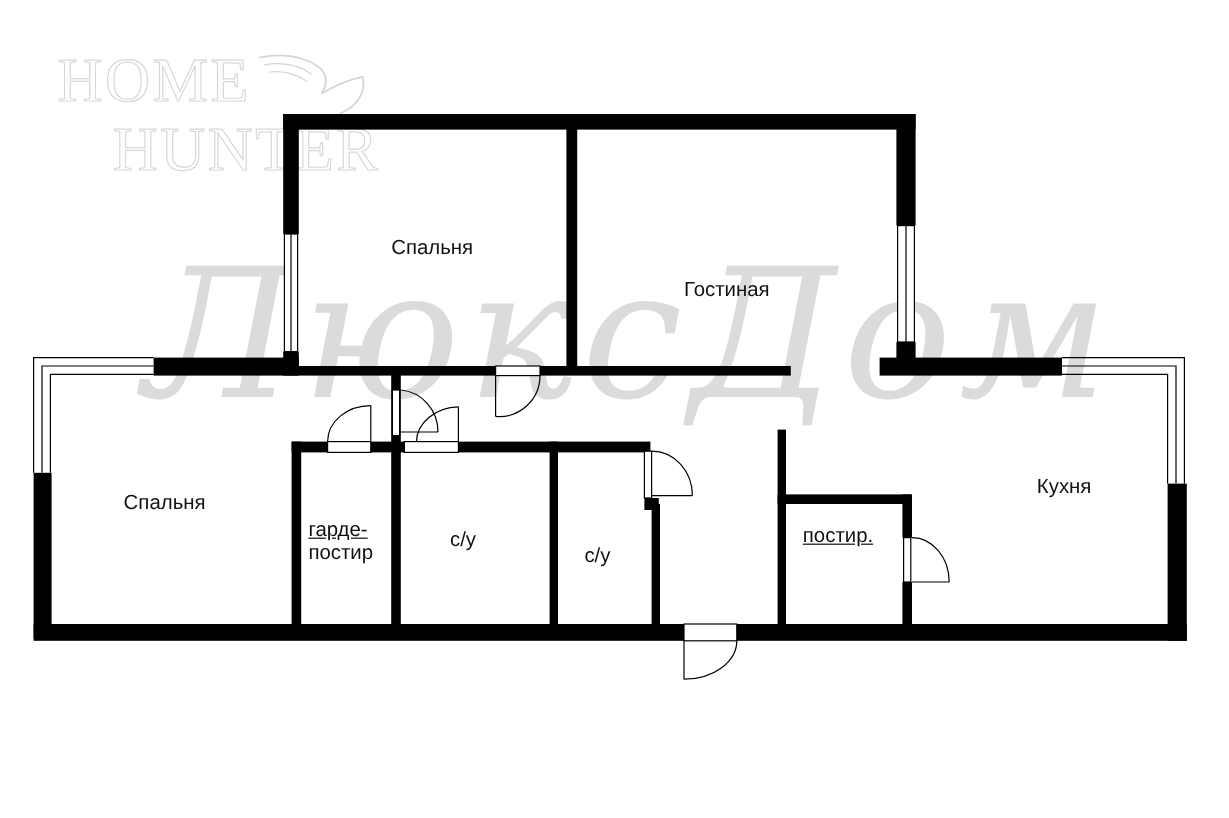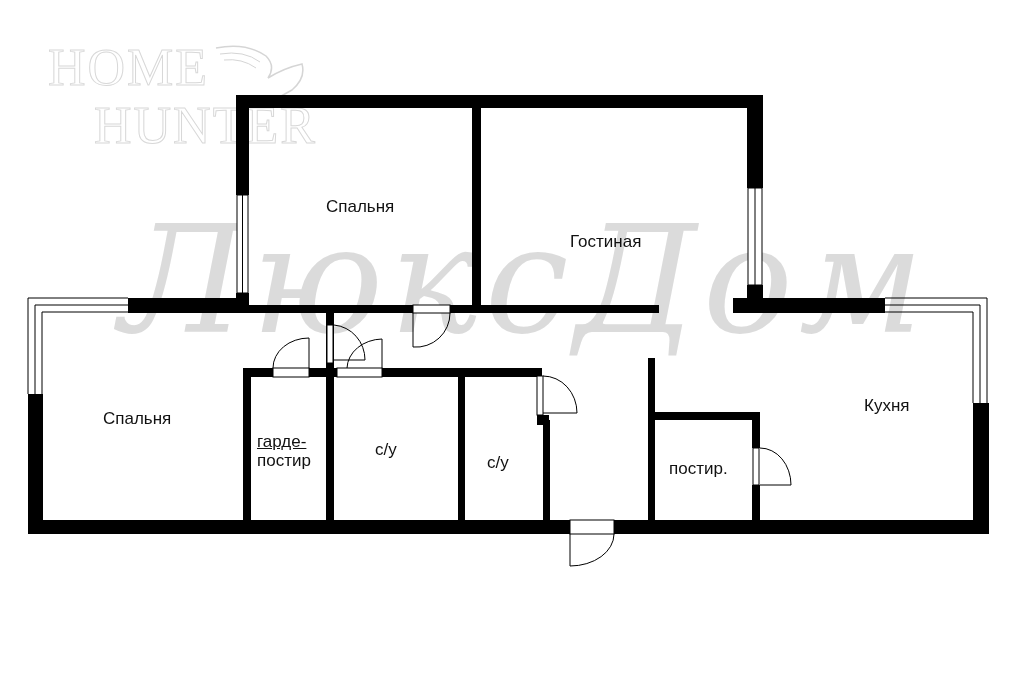--- a/index.html
+++ b/index.html
@@ -132,15 +132,15 @@
     </g>
   </svg>
 
   <div class="room-label" style="left:326px; top:197px;">Спальня</div>
   <div class="room-label" style="left:570px; top:200px;margin-top:32px;">Гостиная</div>
   <div class="room-label" style="left:103px; top:409px;">Спальня</div>
   <div class="room-label" style="left:257px; top:432px;text-decoration:underline;">гарде-</div>
   <div class="room-label" style="left:257px; top:451px;">постир</div>
   <div class="room-label" style="left:375px; top:440px;">с/у</div>
   <div class="room-label" style="left:487px; top:453px;">с/у</div>
-  <div class="room-label" style="left:669px; top:459px;">постир.</div>
+  <div class="room-label" style="left:669px; top:437px;text-decoration:underline;">постир.</div>
   <div class="room-label" style="left:844px; top:396px;margin-left:20px;">Кухня</div>
 </div>
 
 </body></html>

